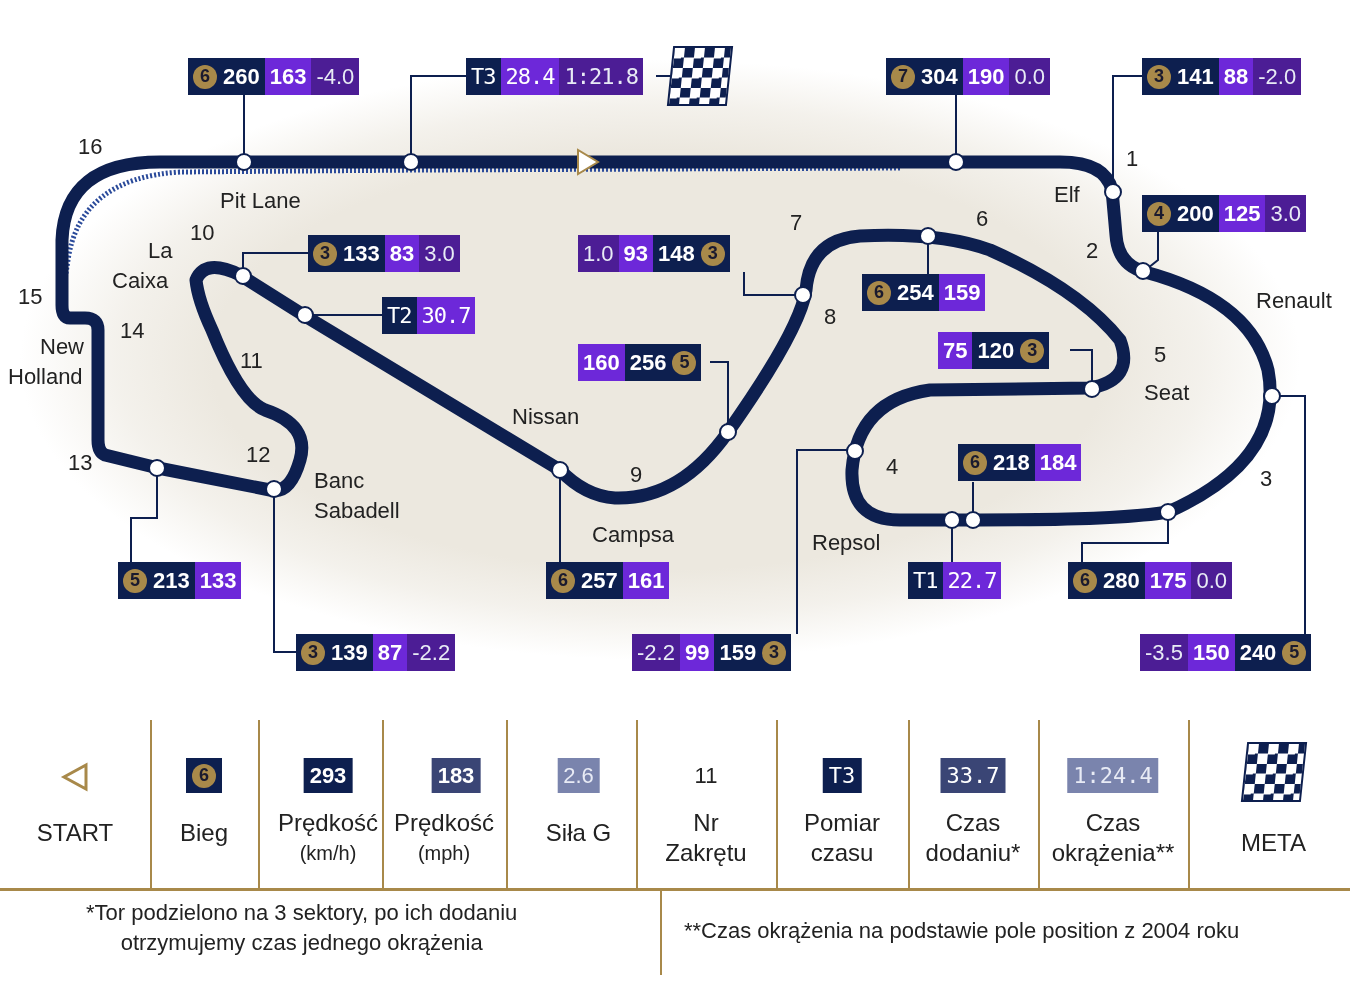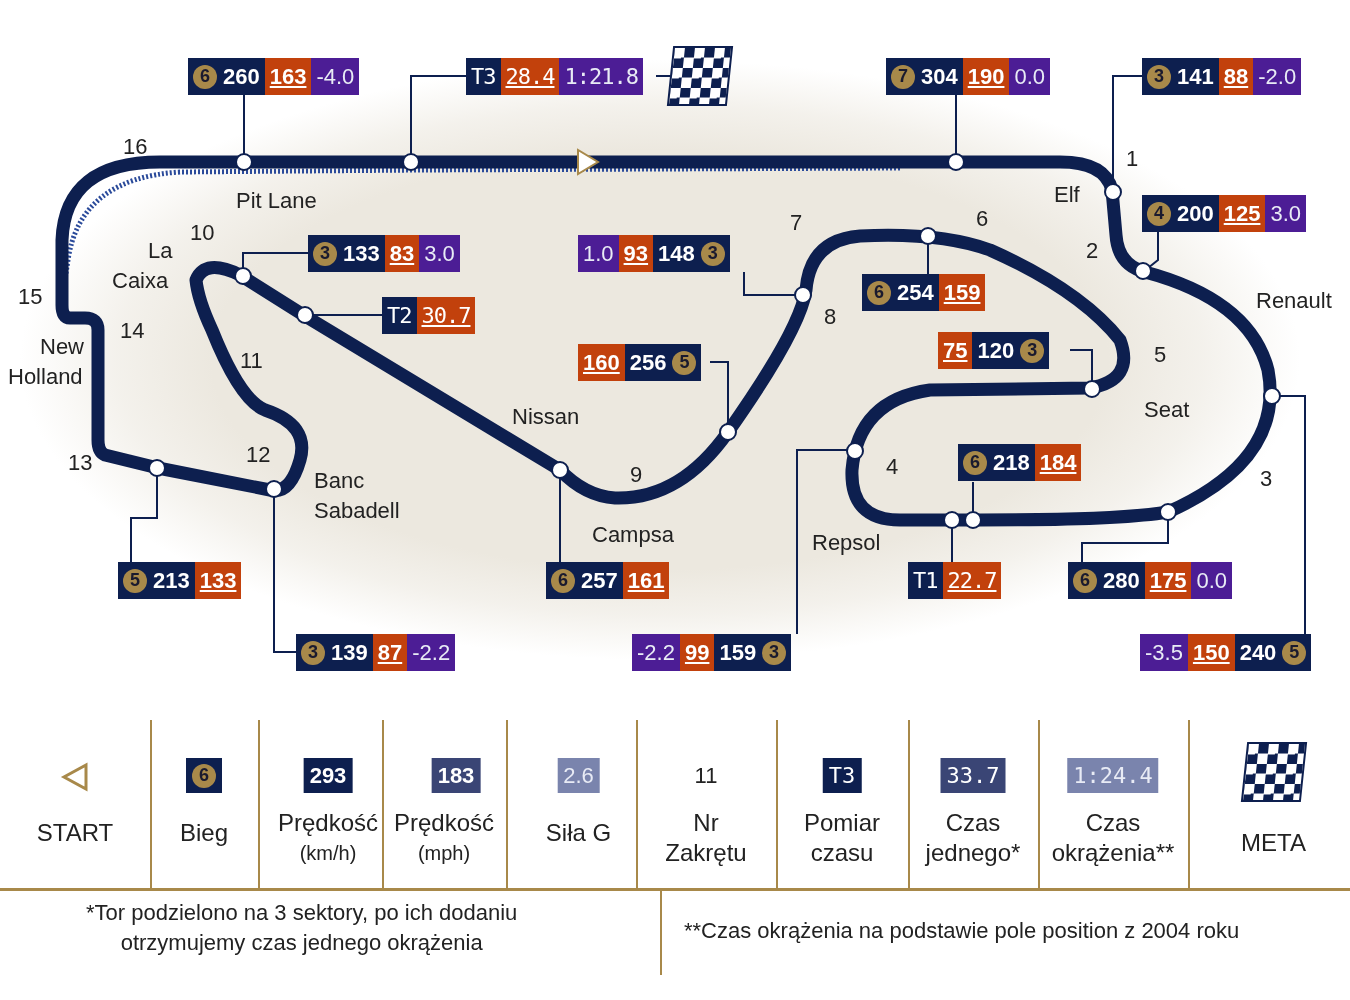--- a/index.html
+++ b/index.html
@@ -4,21 +4,21 @@
 <style>
   html, body { margin:0; padding:0; }
   body { width:1350px; height:1000px; position:relative; overflow:hidden;
          background:#ffffff; font-family:"Liberation Sans", sans-serif; }
   #bg { position:absolute; left:0; top:0; width:1350px; height:700px;
         background: radial-gradient(ellipse 640px 300px at 660px 360px, #ece8df 0%, #ece8df 70%, rgba(236,232,223,0.6) 85%, rgba(255,255,255,0) 100%); }
   svg#track { position:absolute; left:0; top:0; width:1350px; height:700px; }
   .box { position:absolute; display:flex; height:37px; align-items:stretch; font-weight:bold; font-size:22px; color:#fff; }
   .box > span { display:flex; align-items:center; justify-content:center; padding:0 5px; }
   .c-dark { background:#0d1f4f; }
-  .c-mid { background:#c2410c;text-decoration:underline; }
+  .c-mid { background:#6d28d9; }
   .c-light { background:#4c1d95; color:#e8ebf5; font-weight:normal; }
   .gear { width:24px; height:24px; border-radius:50%; background:#a8894a; color:#1a1a2e; font-size:18px;
           display:inline-flex; align-items:center; justify-content:center; margin-right:6px; font-weight:bold; }
   .lcd { font-family:"DejaVu Sans Mono", monospace; font-weight:normal; letter-spacing:-1px; }
   .lbl { position:absolute; font-size:22px; color:#222; line-height:30px; }
   .num { position:absolute; font-size:22px; color:#222; }
   .flag { position:absolute; width:60px; height:60px; border:2px solid #0d1f4f; box-sizing:border-box;
           background:
             repeating-conic-gradient(#0d1f4f 0% 25%, #ffffff 0% 50%) 0 0/20px 20px; transform:skewX(-6deg); }
   
@@ -109,25 +109,25 @@
     <div class="num" style="left: 976px; top: 206px;">6</div>
     <div class="num" style="left: 790px; top: 210px;">7</div>
     <div class="num" style="left: 824px; top: 304px;">8</div>
     <div class="num" style="left: 630px; top: 462px;">9</div>
     <div class="num" style="left: 190px; top: 220px;">10</div>
     <div class="num" style="left: 240px; top: 348px;">11</div>
     <div class="num" style="left: 246px; top: 442px;">12</div>
     <div class="num" style="left: 68px; top: 450px;">13</div>
     <div class="num" style="left: 120px; top: 318px;">14</div>
     <div class="num" style="left: 18px; top: 284px;">15</div>
-    <div class="num" style="left: 78px; top: 134px; margin-left: 45px;">16</div>
-    <div class="lbl" style="left: 236px; top: 186px;">Pit Lane</div>
+    <div class="num" style="left: 78px; top: 134px;">16</div>
+    <div class="lbl" style="left: 220px; top: 186px;">Pit Lane</div>
     <div class="lbl" style="left: 1054px; top: 180px;">Elf</div>
     <div class="lbl" style="left: 1256px; top: 286px;">Renault</div>
-    <div class="lbl" style="left: 1144px; top: 378px; margin-top: 17px;">Seat</div>
+    <div class="lbl" style="left: 1144px; top: 378px;">Seat</div>
     <div class="lbl" style="left: 812px; top: 528px;">Repsol</div>
     <div class="lbl" style="left: 592px; top: 520px;">Campsa</div>
     <div class="lbl" style="left: 512px; top: 402px;">Nissan</div>
     <div class="lbl" style="left: 314px; top: 466px;">Banc</div>
     <div class="lbl" style="left: 314px; top: 496px;">Sabadell</div>
     <div class="lbl" style="left: 148px; top: 236px;">La</div>
     <div class="lbl" style="left: 112px; top: 266px;">Caixa</div>
     <div class="lbl" style="left: 40px; top: 332px;">New</div>
     <div class="lbl" style="left: 8px; top: 362px;">Holland</div>
   </div>
@@ -325,21 +325,21 @@
       <div class="lg-text" style="top: 88px;">
         <div>Pomiar</div>
         <div>czasu</div>
       </div>
     </div>
     <div class="lg-div" style="left: 776px;"></div>
     <div class="lg-cell" style="left: 908px; width: 130px;">
       <div class="lg-chip" style="background: rgb(58, 69, 117); font-family: &quot;DejaVu Sans Mono&quot;, monospace; font-weight: normal;">33.7</div>
       <div class="lg-text" style="top: 88px;">
         <div>Czas</div>
-        <div>jednego*</div>
+        <div>dodaniu*</div>
       </div>
     </div>
     <div class="lg-div" style="left: 908px;"></div>
     <div class="lg-cell" style="left: 1038px; width: 150px;">
       <div class="lg-chip" style="background: rgb(122, 132, 173); color: rgb(232, 235, 245); font-weight: normal; font-family: &quot;DejaVu Sans Mono&quot;, monospace;">1:24.4</div>
       <div class="lg-text" style="top: 88px;">
         <div>Czas</div>
         <div>okrążenia**</div>
       </div>
     </div>

